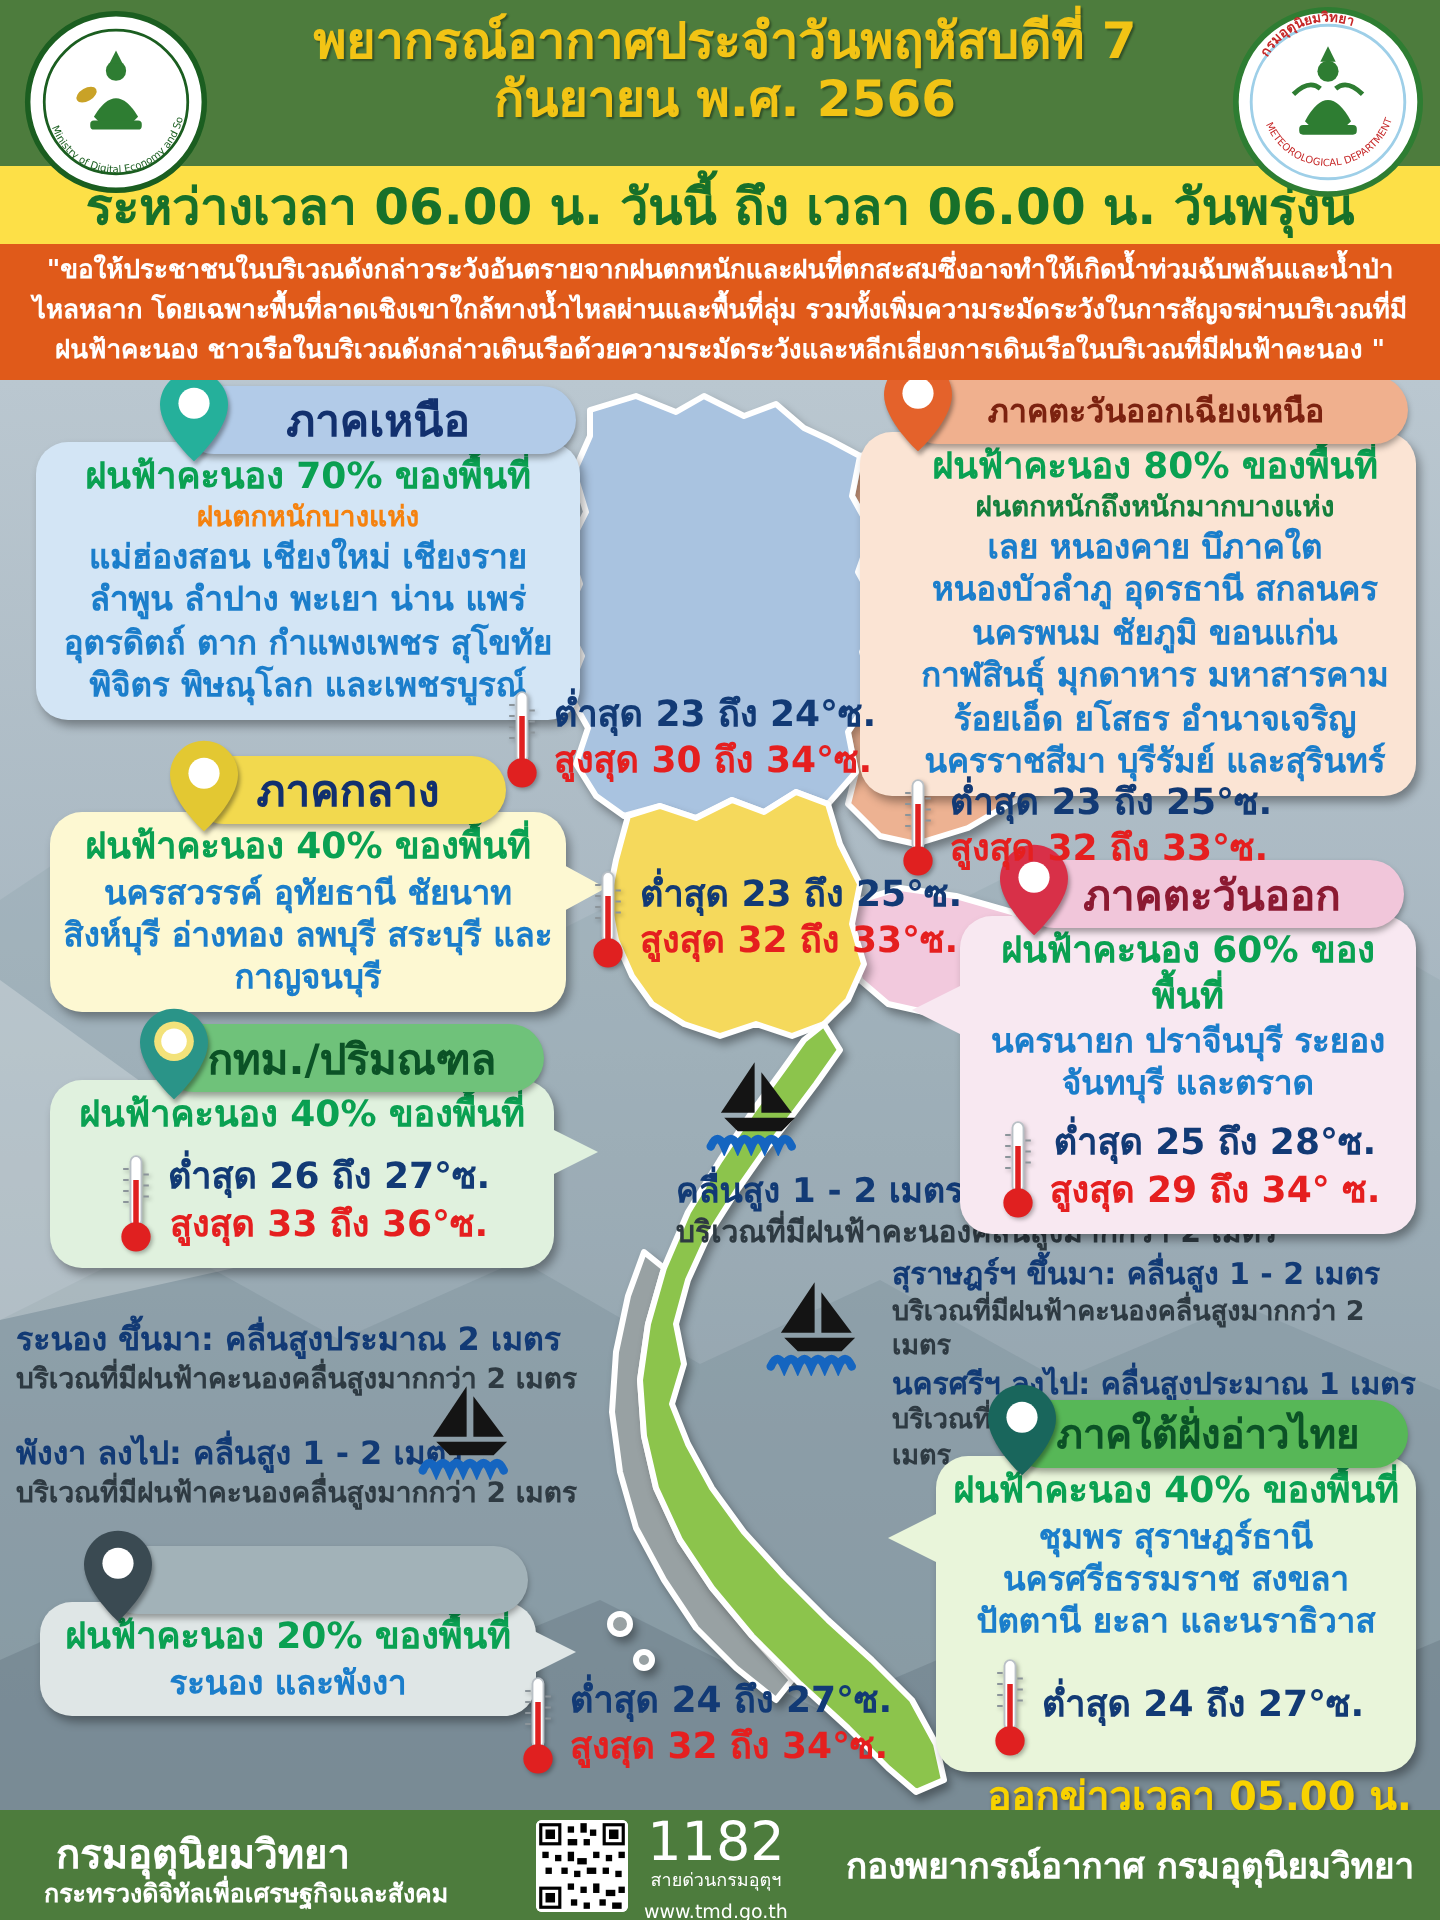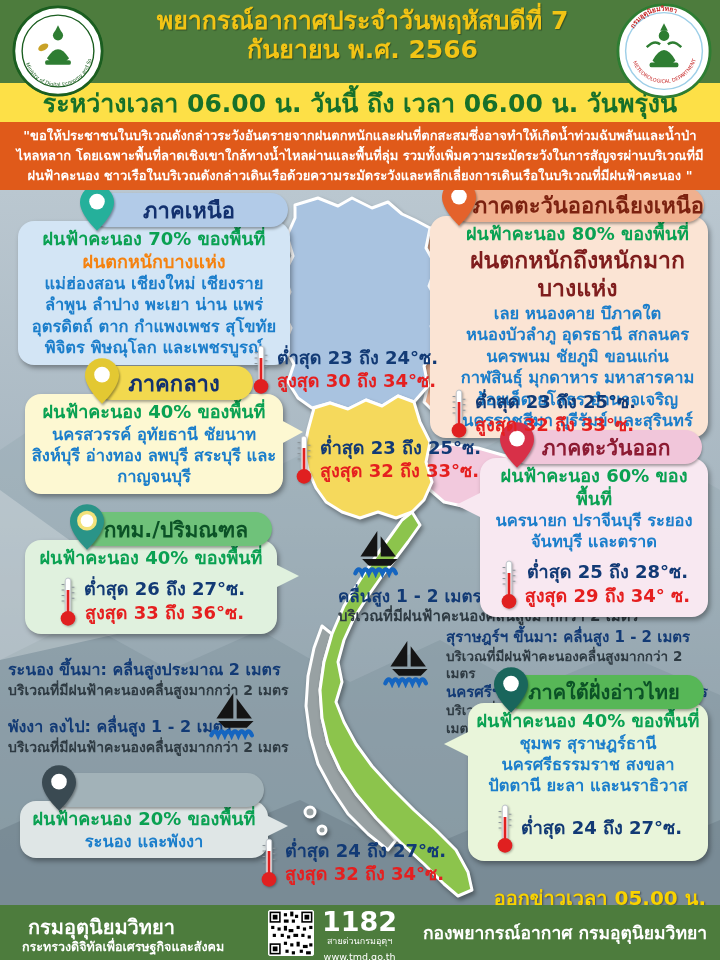--- a/index.html
+++ b/index.html
@@ -32,22 +32,22 @@
   
   .region{position:absolute;z-index:4;}
   .pill{position:relative;z-index:3;height:34px;border-radius:20px;display:flex;
         align-items:center;justify-content:center;font-weight:800;
         box-shadow:0 2px 3px rgba(0,0,0,.35);}
   .pin{position:absolute;left:-10px;top:-8px;width:34px;height:46px;
        filter:drop-shadow(1px 2px 1px rgba(0,0,0,.35));}
   .card{position:relative;z-index:2;margin-top:-6px;border-radius:16px;padding:7px 6px 6px;
         text-align:center;box-shadow:2px 3px 5px rgba(0,0,0,.35);}
   .rain{color:#0aa152;font-weight:800;font-size:18px;line-height:1.25;}
-  .heavy-orange{color:#f5820f;font-weight:800;font-size:18px;line-height:1.25;}
-  .heavy-red{color:#7f1d1d;font-weight:800;font-size:23px;line-height:1.25;}
+  .heavy-orange{color:#f5820f;font-weight:800;font-size:14px;line-height:1.25;}
+  .heavy-red{color:#15803d;font-weight:800;font-size:14px;line-height:1.25;}
   .provinces{color:#1b7ecb;font-weight:800;font-size:16.5px;line-height:1.3;}
   .tail{position:absolute;width:0;height:0;border-style:solid;z-index:1;}
   
   .temp{position:absolute;z-index:6;display:flex;align-items:center;gap:5px;}
   .thermo{width:22px;height:54px;filter:drop-shadow(1px 1px 1px rgba(0,0,0,.3));}
   .tmin{color:#123a75;font-weight:800;font-size:18px;line-height:1.3;}
   .tmax{color:#e51f1f;font-weight:800;font-size:18px;line-height:1.3;}
   .temp-in{position:relative;display:flex;align-items:center;gap:5px;justify-content:center;margin-top:4px;}
   
   .marine{position:absolute;z-index:3;}
@@ -56,21 +56,21 @@
   .boat{position:absolute;z-index:3;}
   
   .issue{position:absolute;right:14px;top:692px;z-index:7;color:#f8d200;font-size:20px;
          font-weight:800;text-shadow:1px 1px 2px rgba(0,0,0,.45);}
   
   .ftr{position:absolute;left:0;top:905px;width:720px;height:55px;background:#4d7c3d;color:#fff;}
   .ftr-dept{position:absolute;left:28px;top:6px;font-size:20px;font-weight:800;}
   .ftr-min{position:absolute;left:22px;top:32px;font-size:12.5px;font-weight:600;}
   .qr{position:absolute;left:268px;top:5px;width:46px;height:46px;background:#fff;border-radius:3px;}
   .hot{position:absolute;left:322px;top:3px;text-align:center;line-height:1;}
-  .hot-num{font-size:27px;font-weight:700;}
+  .hot-num{font-size:27px;font-weight:400;}
   .hot-lbl{font-size:9px;margin-top:2px;}
   .hot-web{font-size:9.5px;margin-top:6px;}
   .ftr-div{position:absolute;left:420px;top:0;width:290px;height:55px;display:flex;
            align-items:center;justify-content:center;font-size:17.5px;font-weight:700;}
 </style>
 </head>
 <body>
 
 <div class="page">
 
@@ -145,36 +145,36 @@
         <span>ภาคเหนือ</span>
       </div>
       <div class="card" style="background:#d3e5f5;">
         <div class="rain">ฝนฟ้าคะนอง 70% ของพื้นที่</div>
         <div class="heavy-orange">ฝนตกหนักบางแห่ง</div>
         <div class="provinces">แม่ฮ่องสอน เชียงใหม่ เชียงราย ลำพูน ลำปาง พะเยา น่าน แพร่ อุตรดิตถ์ ตาก กำแพงเพชร สุโขทัย พิจิตร พิษณุโลก และเพชรบูรณ์</div>
       </div>
     </div>
 
     <div class="region" style="left:430px;top:-2px;width:278px;">
-      <div class="pill" style="margin-left:22px;width:252px;background:#f0b08e;color:#7c2210;font-size:22px;justify-content:flex-end;">
+      <div class="pill" style="margin-left:22px;width:252px;background:#f0b08e;color:#7c2210;font-size:16px;">
         <svg class="pin" viewBox="0 0 24 32">
           <path d="M12,0 C5.4,0 0,5.4 0,12 C0,21 12,32 12,32 C12,32 24,21 24,12 C24,5.4 18.6,0 12,0 Z" fill="#e4622b"></path>
             <circle cx="12" cy="11.5" r="5.5" fill="#fff"></circle>
         </svg>
         <span>ภาคตะวันออกเฉียงเหนือ</span>
       </div>
       <div class="card" style="background:#fbe4d4;padding-left:23px;">
         <div class="rain">ฝนฟ้าคะนอง 80% ของพื้นที่</div>
         <div class="heavy-red">ฝนตกหนักถึงหนักมากบางแห่ง</div>
         <div class="provinces">เลย หนองคาย บึภาคใต หนองบัวลำภู อุดรธานี สกลนคร นครพนม ชัยภูมิ ขอนแก่น กาฬสินธุ์ มุกดาหาร มหาสารคาม ร้อยเอ็ด ยโสธร อำนาจเจริญ นครราชสีมา บุรีรัมย์ และสุรินทร์</div>
       </div>
     </div>
 
     <div class="region" style="left:25px;top:176px;width:258px;">
-      <div class="pill" style="margin-left:70px;width:158px;background:#f2d94e;color:#12306e;font-size:22px;">
+      <div class="pill" style="margin-left:70px;width:158px;background:#f2d94e;color:#12306e;font-size:22px;margin-top:12px;">
         <svg class="pin" viewBox="0 0 24 32">
           <path d="M12,0 C5.4,0 0,5.4 0,12 C0,21 12,32 12,32 C12,32 24,21 24,12 C24,5.4 18.6,0 12,0 Z" fill="#e3c832"></path>
             <circle cx="12" cy="11.5" r="5.5" fill="#fff"></circle>
         </svg>
         <span>ภาคกลาง</span>
       </div>
       <div class="card" style="background:#fdf8d2;">
         <div class="tail" style="right:-20px;top:26px;border-width:12px 0 12px 22px;border-color:transparent transparent transparent #fdf8d2;"></div>
         <div class="rain">ฝนฟ้าคะนอง 40% ของพื้นที่</div>
         <div class="provinces">นครสวรรค์ อุทัยธานี ชัยนาท สิงห์บุรี อ่างทอง ลพบุรี สระบุรี และกาญจนบุรี</div>
@@ -228,21 +228,21 @@
             <path d="M5,10h3 M5,16h3 M5,22h3 M5,28h3 M16,13h3 M16,19h3 M16,25h3" stroke="#8b949a" stroke-width="1.2"></path>
           </svg>
           <div>
             <div class="tmin">ต่ำสุด 26 ถึง 27°ซ.</div>
             <div class="tmax">สูงสุด 33 ถึง 36°ซ.</div>
           </div>
         </div>
       </div>
     </div>
 
-    <div class="region" style="left:468px;top:485px;width:240px;">
+    <div class="region" style="left:468px;top:510px;width:240px;">
       <div class="pill" style="margin-left:36px;width:200px;background:#57b757;color:#0b5226;font-size:20px;">
         <svg class="pin" viewBox="0 0 24 32">
           <path d="M12,0 C5.4,0 0,5.4 0,12 C0,21 12,32 12,32 C12,32 24,21 24,12 C24,5.4 18.6,0 12,0 Z" fill="#19665c"></path>
             <circle cx="12" cy="11.5" r="5.5" fill="#fff"></circle>
         </svg>
         <span>ภาคใต้ฝั่งอ่าวไทย</span>
       </div>
       <div class="card" style="background:#e9f5da;">
         <div class="tail" style="left:-24px;top:28px;border-width:13px 26px 13px 0;border-color:transparent #e9f5da transparent transparent;"></div>
         <div class="rain">ฝนฟ้าคะนอง 40% ของพื้นที่</div>

